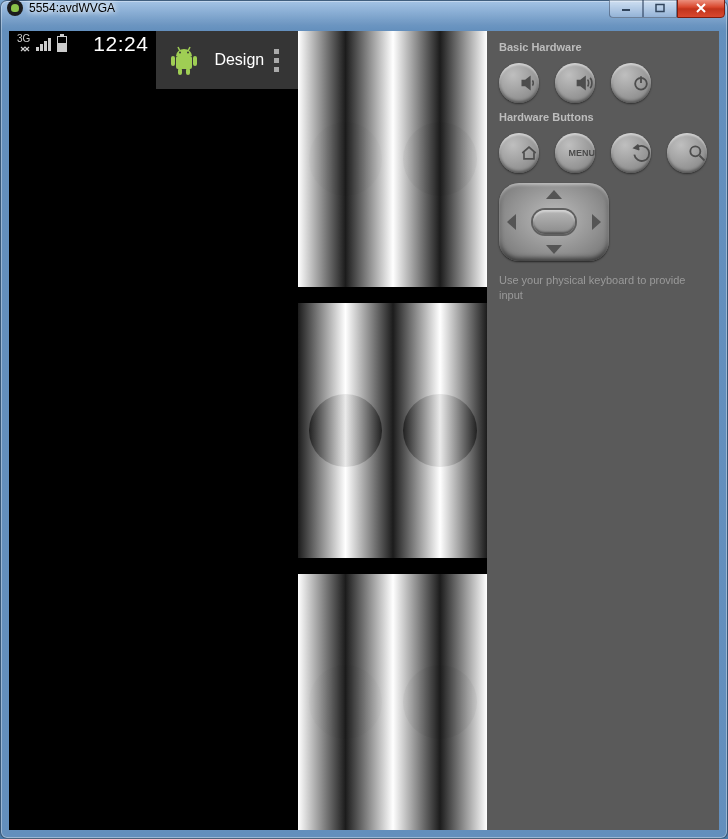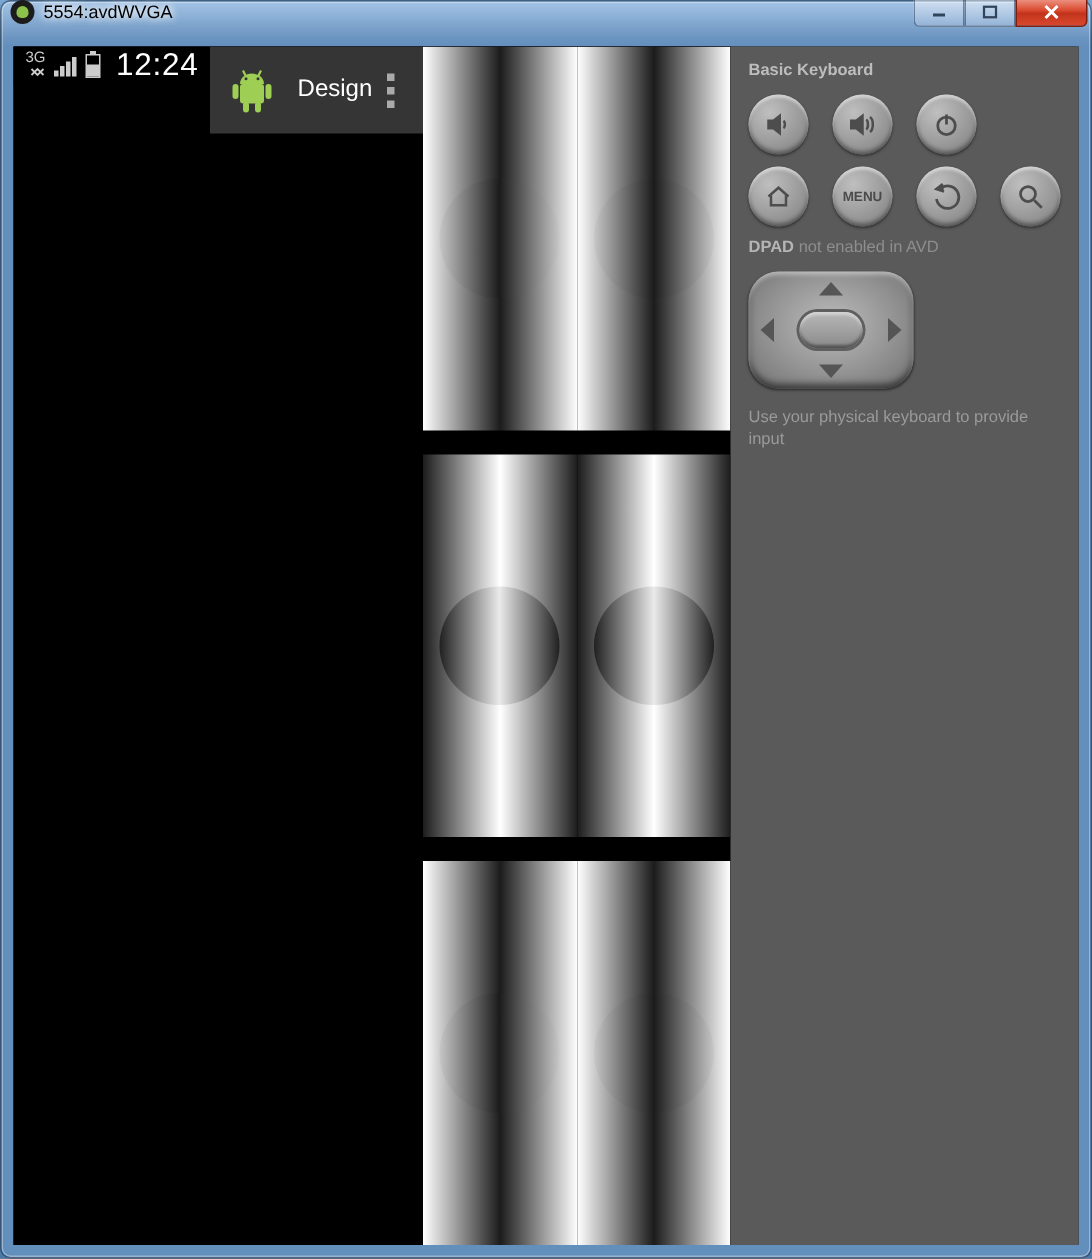--- a/index.html
+++ b/index.html
@@ -84,21 +84,21 @@
     height: 26px;
     background: #000;
     color: #ddd;
     display: flex;
     align-items: center;
     justify-content: flex-end;
     padding: 0 8px;
     gap: 6px;
     font-size: 11px;
   }
-  .statusbar .clock { font-size: 21px; letter-spacing: .5px; color: #fff; margin-left: 4px; }
+  .statusbar .clock { font-size: 21px; letter-spacing: .5px; color: #fff; margin-left: 20px; }
   .net3g { font-size: 10px; line-height: 1; color:#ccc; text-align:right; }
   .sig-bars { display:inline-flex; align-items:flex-end; gap:1px; height:14px; }
   .sig-bars span{ width:3px; background:#ccc; }
   .sig-bars span:nth-child(1){height:4px;} .sig-bars span:nth-child(2){height:7px;}
   .sig-bars span:nth-child(3){height:10px;} .sig-bars span:nth-child(4){height:13px;}
   .battery {
     width: 10px; height: 16px; border:1px solid #ccc; position:relative;
   }
   .battery::before{content:"";position:absolute;top:-3px;left:2px;width:4px;height:2px;background:#ccc;}
   .battery::after{content:"";position:absolute;left:0;right:0;bottom:0;height:55%;background:#ccc;}
@@ -176,21 +176,21 @@
     padding: 10px 12px;
     font-size: 11px;
     display: flex; flex-direction: column; gap: 8px;
   }
   .panel h4 { font-size: 11px; font-weight: bold; color: #bdbdbd; margin-bottom: 2px;}
   .btn-row { display: flex; gap: 16px; }
   .hw-btn {
     width: 40px; height: 40px; border-radius: 50%;
     background: radial-gradient(circle at 35% 30%, #bfbfbf 0%, #9a9a9a 55%, #7c7c7c 100%);
     box-shadow: inset 0 2px 2px rgba(255,255,255,.5), inset 0 -2px 3px rgba(0,0,0,.4), 0 1px 2px rgba(0,0,0,.5);
-    display:flex; align-items:center; justify-content:center;
+    display:flex; align-items:center; justify-content:flex-end;
     color: #4a4a4a;
   }
   .hw-btn.text { font-size: 9px; font-weight: bold; color:#4a4a4a; }
   .dpad-note { color:#8e8e8e; }
   .dpad-note b{ color:#b5b5b5; font-weight:bold; }
   .dpad {
     width: 110px; height: 78px; position: relative; margin: 2px 0 4px;
     background: radial-gradient(ellipse at 50% 45%, #bcbcbc 0%, #8f8f8f 60%, #6f6f6f 100%);
     border-radius: 20px;
     box-shadow: inset 0 2px 3px rgba(255,255,255,.45), inset 0 -3px 5px rgba(0,0,0,.55), 0 1px 2px rgba(0,0,0,.6);
@@ -312,21 +312,21 @@
               <div class="circle"></div>
             </div>
           <div class="cell">
               <div class="circle"></div>
             </div>
         </div>
       </div>
     </div>
 
     <div class="panel">
-      <h4>Basic Keyboard</h4>
+      <h4>Basic Hardware</h4>
       <div class="btn-row">
         <div class="hw-btn">
           <svg viewBox="0 0 24 24" fill="none" stroke-width="2">
             <path d="M4 9h4l5-4v14l-5-4H4z" fill="#4d4d4d"></path>
             <path d="M16 9c1.5 1 1.5 5 0 6"></path>
           </svg>
         </div>
         <div class="hw-btn">
           <svg viewBox="0 0 24 24" fill="none" stroke-width="2">
             <path d="M3 9h4l5-4v14l-5-4H3z" fill="#4d4d4d"></path>
@@ -335,20 +335,21 @@
           </svg>
         </div>
         <div class="hw-btn">
           <svg viewBox="0 0 24 24" fill="none" stroke-width="2.2">
             <circle cx="12" cy="13" r="7"></circle>
             <line x1="12" y1="4" x2="12" y2="12"></line>
           </svg>
         </div>
       </div>
 
+      <h4>Hardware Buttons</h4>
       <div class="btn-row">
         <div class="hw-btn">
           <svg viewBox="0 0 24 24" fill="none" stroke-width="2">
             <path d="M4 12 L12 5 L20 12"></path>
             <path d="M6 11v8h12v-8"></path>
           </svg>
         </div>
         <div class="hw-btn text">
           <span>MENU</span>
         </div>
@@ -359,24 +360,20 @@
           </svg>
         </div>
         <div class="hw-btn">
           <svg viewBox="0 0 24 24" fill="none" stroke-width="2.2">
             <circle cx="10" cy="10" r="6"></circle>
             <line x1="15" y1="15" x2="21" y2="21"></line>
           </svg>
         </div>
       </div>
 
-      <div class="dpad-note">
-        <b style="display:inline">DPAD</b>
-        <span>not enabled in AVD</span>
-      </div>
       <div class="dpad">
         <div class="tri up"></div>
         <div class="tri down"></div>
         <div class="tri left"></div>
         <div class="tri right"></div>
         <div class="center"></div>
       </div>
 
       <div class="kb-note">
         <span>Use your physical keyboard to provide input</span>

